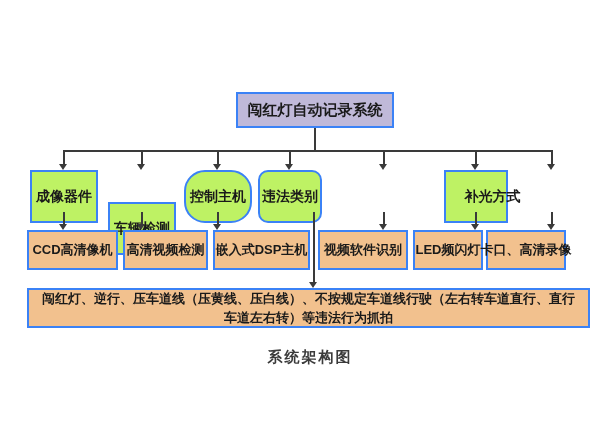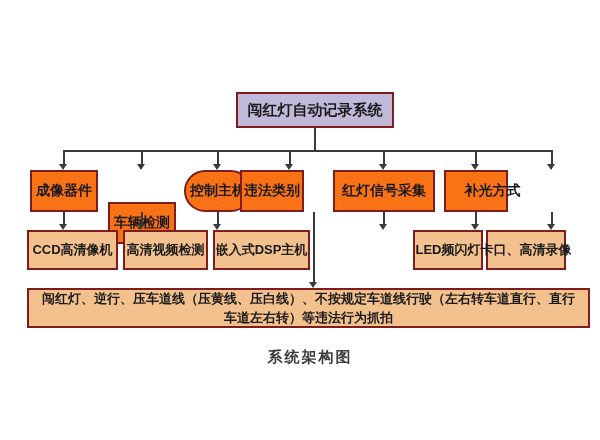--- a/index.html
+++ b/index.html
@@ -2,29 +2,29 @@
 <html><head>
 <meta charset="utf-8">
 <style>
   html,body{margin:0;padding:0;background:#ffffff;}
   .stage{
     position:relative;width:600px;height:440px;background:#ffffff;overflow:hidden;
     font-family:"Liberation Sans","DejaVu Sans",sans-serif;color:#1a1a1a;
   }
   .box{
     position:absolute;display:flex;align-items:center;justify-content:center;
-    border:2px solid #7f1d1d;box-sizing:border-box;text-align:center;
+    border:2px solid #3b82f6;box-sizing:border-box;text-align:center;
     font-weight:bold;white-space:nowrap;
   }
   .root{left:236px;top:92px;width:158px;height:36px;background:#c0b9d9;font-size:15px;}
-  .lv2{top:170px;height:42px;background:#f97316;font-size:14px;}
+  .lv2{top:170px;height:53px;background:#bef264;font-size:14px;}
   .t1{left:30px;width:68px;}
   .t2{left:108px;width:68px;margin-top:32px;}
   .t3{left:184px;width:68px;border-radius:21px;}
-  .t4{left:240px;width:64px;}
+  .t4{left:258px;width:64px;border-radius:10px;}
   .t5{left:333px;width:102px;}
   .t6{left:444px;width:64px;padding-left:33px;}
   .t7{left:520px;width:65px;}
   .lv3{top:230px;height:40px;background:#f2c18e;font-size:13px;}
   .o1{left:27px;width:91px;}
   .o2{left:123px;width:85px;}
   .o3{left:213px;width:97px;}
   .o4{left:318px;width:90px;}
   .o5{left:413px;width:70px;}
   .o6{left:486px;width:80px;}
@@ -82,21 +82,20 @@
   <div class="arr busarr a3"></div>
   <div class="arr busarr a4"></div>
   <div class="arr busarr a5"></div>
   <div class="arr busarr a6"></div>
   <div class="arr busarr a7"></div>
 
   <div class="box lv2 t1">成像器件</div>
   <div class="box lv2 t2">车辆检测</div>
   <div class="box lv2 t3">控制主机</div>
   <div class="box lv2 t4">违法类别</div>
-  <div class="box lv2 t5">红灯信号采集</div>
   <div class="box lv2 t6">补光方式</div>
 
   <div class="vline mdrop d1"></div>
   <div class="vline mdrop d2"></div>
   <div class="vline mdrop d3"></div>
   <div class="vline mdrop d5"></div>
   <div class="vline mdrop d6"></div>
   <div class="vline mdrop d7"></div>
   <div class="arr marr a1"></div>
   <div class="arr marr a2"></div>
@@ -104,20 +103,21 @@
   <div class="arr marr a5"></div>
   <div class="arr marr a6"></div>
   <div class="arr marr a7"></div>
 
   <div class="vline c-viol"></div>
   <div class="arr c-viol-arr"></div>
 
   <div class="box lv3 o1">CCD高清像机</div>
   <div class="box lv3 o2">高清视频检测</div>
   <div class="box lv3 o3">嵌入式DSP主机</div>
+  <div class="box lv3 o4">视频软件识别</div>
   <div class="box lv3 o5">LED频闪灯</div>
   <div class="box lv3 o6">卡口、高清录像</div>
 
   <div class="box wide">闯红灯、逆行、压车道线（压黄线、压白线）、不按规定车道线行驶（左右转车道直行、直行车道左右转）等违法行为抓拍</div>
 
   <div class="caption">系统架构图</div>
 
 </div>
 
 </body></html>

